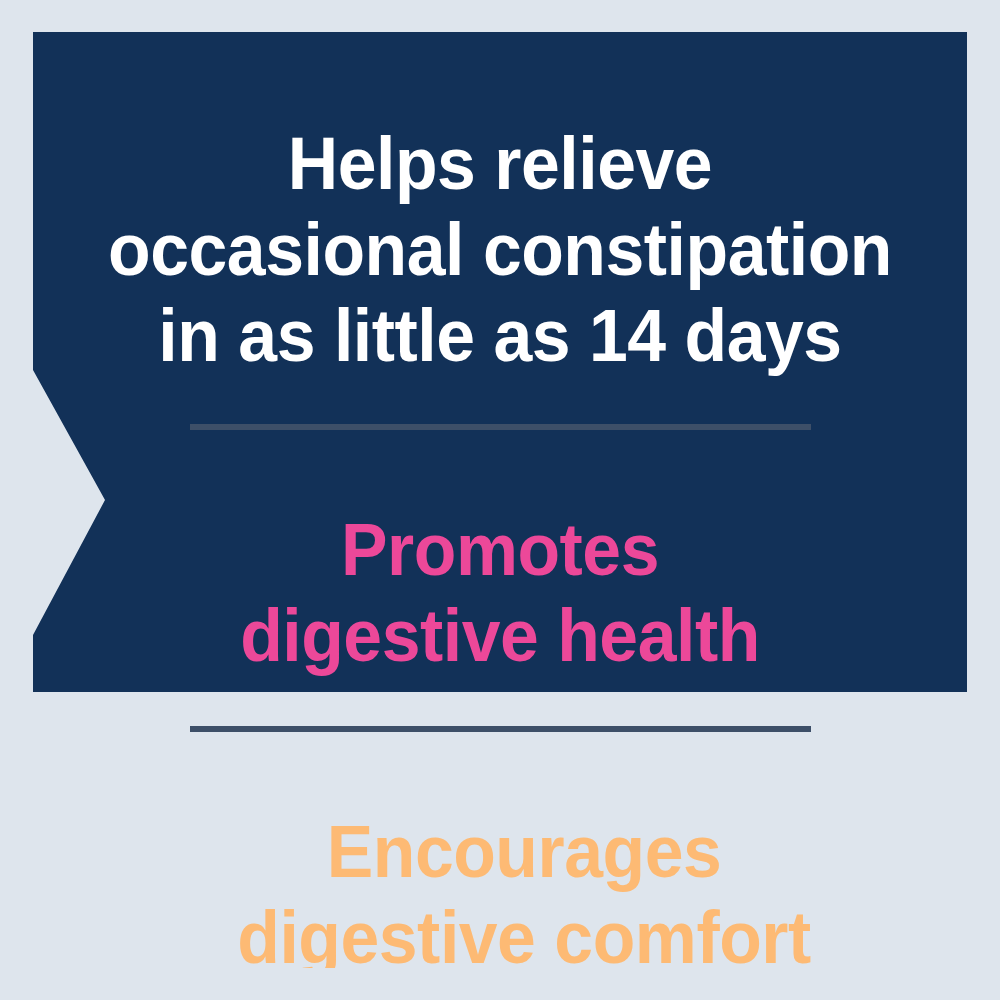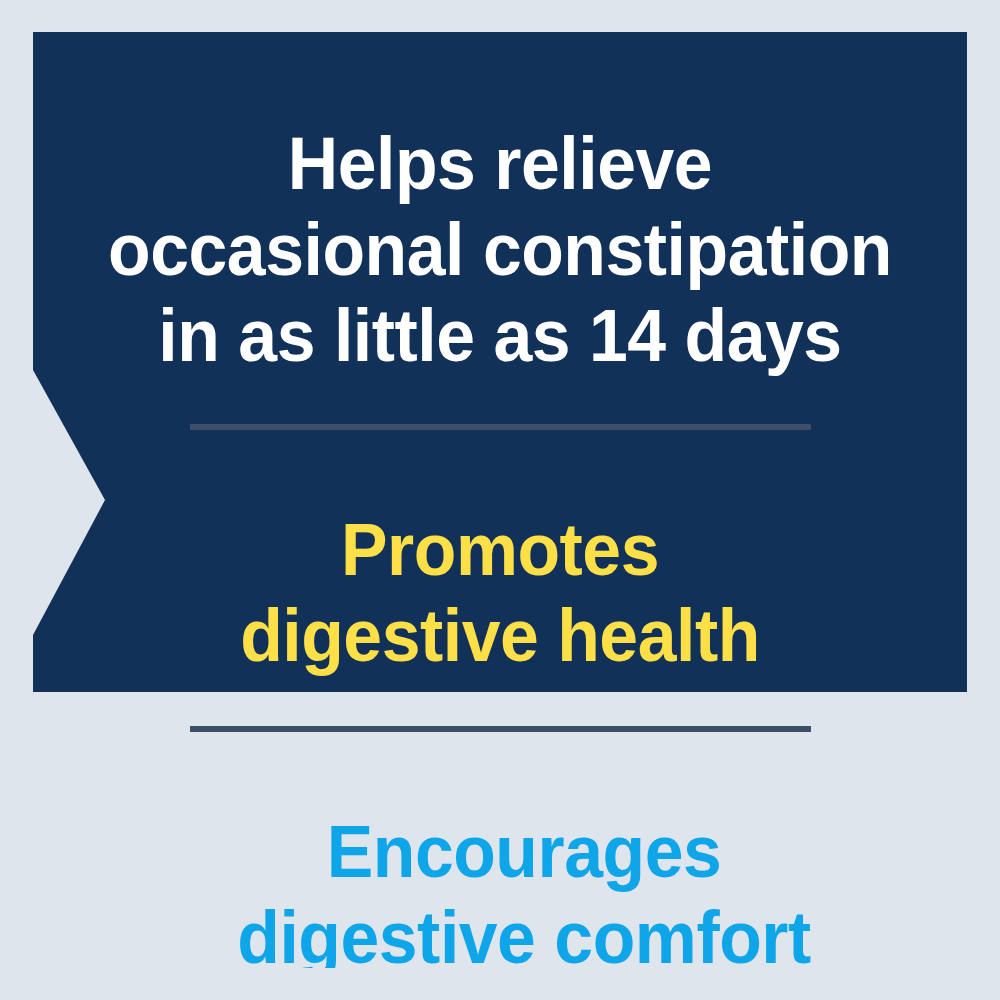--- a/index.html
+++ b/index.html
@@ -113,27 +113,27 @@
     <div id="benefit-stack">
 
       <div class="benefit-block" id="benefit-block-1" style="color: rgb(255, 255, 255);">
         <span class="benefit-line">Helps relieve</span>
         <span class="benefit-line">occasional constipation</span>
         <span class="benefit-line">in as little as 14 days</span>
       </div>
 
       <div class="divider" id="divider-1" style="background: rgb(61, 79, 104);"></div>
 
-      <div class="benefit-block" id="benefit-block-2" style="color: #fde047;">
+      <div class="benefit-block" id="benefit-block-2" style="color: #ec4899;">
         <span class="benefit-line">Promotes</span>
         <span class="benefit-line">digestive health</span>
       </div>
 
       <div class="divider" id="divider-2" style="background: rgb(61, 79, 104);"></div>
 
-      <div class="benefit-block" id="benefit-block-3" style="color: #0ea5e9; margin-left: 47px;">
+      <div class="benefit-block" id="benefit-block-3" style="color: #fdba74; margin-left: 47px;">
         <span class="benefit-line">Encourages</span>
         <span class="benefit-line">digestive comfort</span>
       </div>
 
     </div>
   </div>
 </div>
 
 </body></html>

